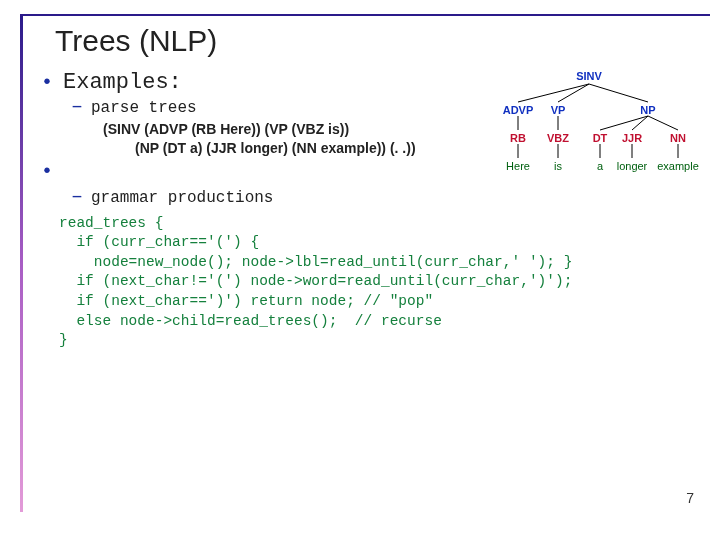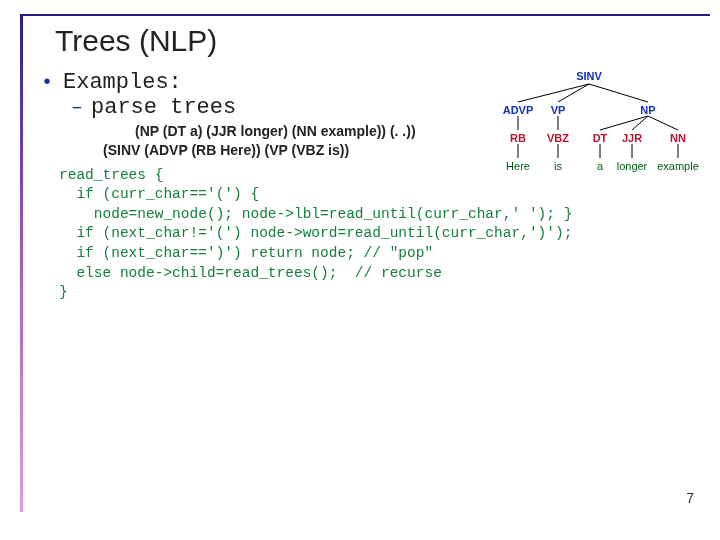--- a/index.html
+++ b/index.html
@@ -28,21 +28,21 @@
     content: "•"; color: #1a2fa0; font-size: 20px;
     display: inline-block; width: 22px; margin-left: -22px;
     vertical-align: middle;
   }
   ul.lvl1 > li { font-size: 22px; color: #222; margin-bottom: 2px; }
   ul.lvl2 { list-style: none; margin-left: 28px; }
   ul.lvl2 > li::before {
     content: "–"; color: #1a2fa0; font-size: 20px;
     display: inline-block; width: 20px; margin-left: -20px;
   }
-  ul.lvl2 > li { font-size: 22px; color: #222; }
+  ul.lvl2 > li { font-size: 16px; color: #222; }
   .sub {
     font-size: 14px; color: #222;
     margin-left: 48px; line-height: 1.35;
     font-weight: bold;
   }
   .sub2 { margin-left: 80px; }
   .code {
     font-family: "Courier New", monospace;
     font-size: 14.5px;
     line-height: 1.35;
@@ -107,23 +107,30 @@
       <text x="200" y="104" font-size="11" fill="#006010">example</text>
     </svg>
 
     <ul class="lvl1 top">
       <li><span>Examples:</span>
         <ul class="lvl2">
           <li>parse trees</li>
         </ul>
       </li>
     </ul>
+    <div class="sub">(SINV (ADVP (RB Here)) (VP (VBZ is))</div>
     <div class="sub sub2">(NP (DT a) (JJR longer) (NN example)) (. .))</div>
-    <div class="sub">(SINV (ADVP (RB Here)) (VP (VBZ is))</div>
 
+    <ul class="lvl1 top" style="margin-top:2px">
+      <li style="list-style:none">
+        <ul class="lvl2">
+          <li>grammar productions</li>
+        </ul>
+      </li>
+    </ul>
 
 
     <div class="code"><span>read_trees {</span>
 <span>  if (curr_char=='(') {</span>
 <span>    node=new_node(); node-&gt;lbl=read_until(curr_char,' '); }</span>
 <span>  if (next_char!='(') node-&gt;word=read_until(curr_char,')');</span>
 <span>  if (next_char==')') return node; // "pop"</span>
 <span>  else node-&gt;child=read_trees();  // recurse</span>
 <span>}</span></div>
 

